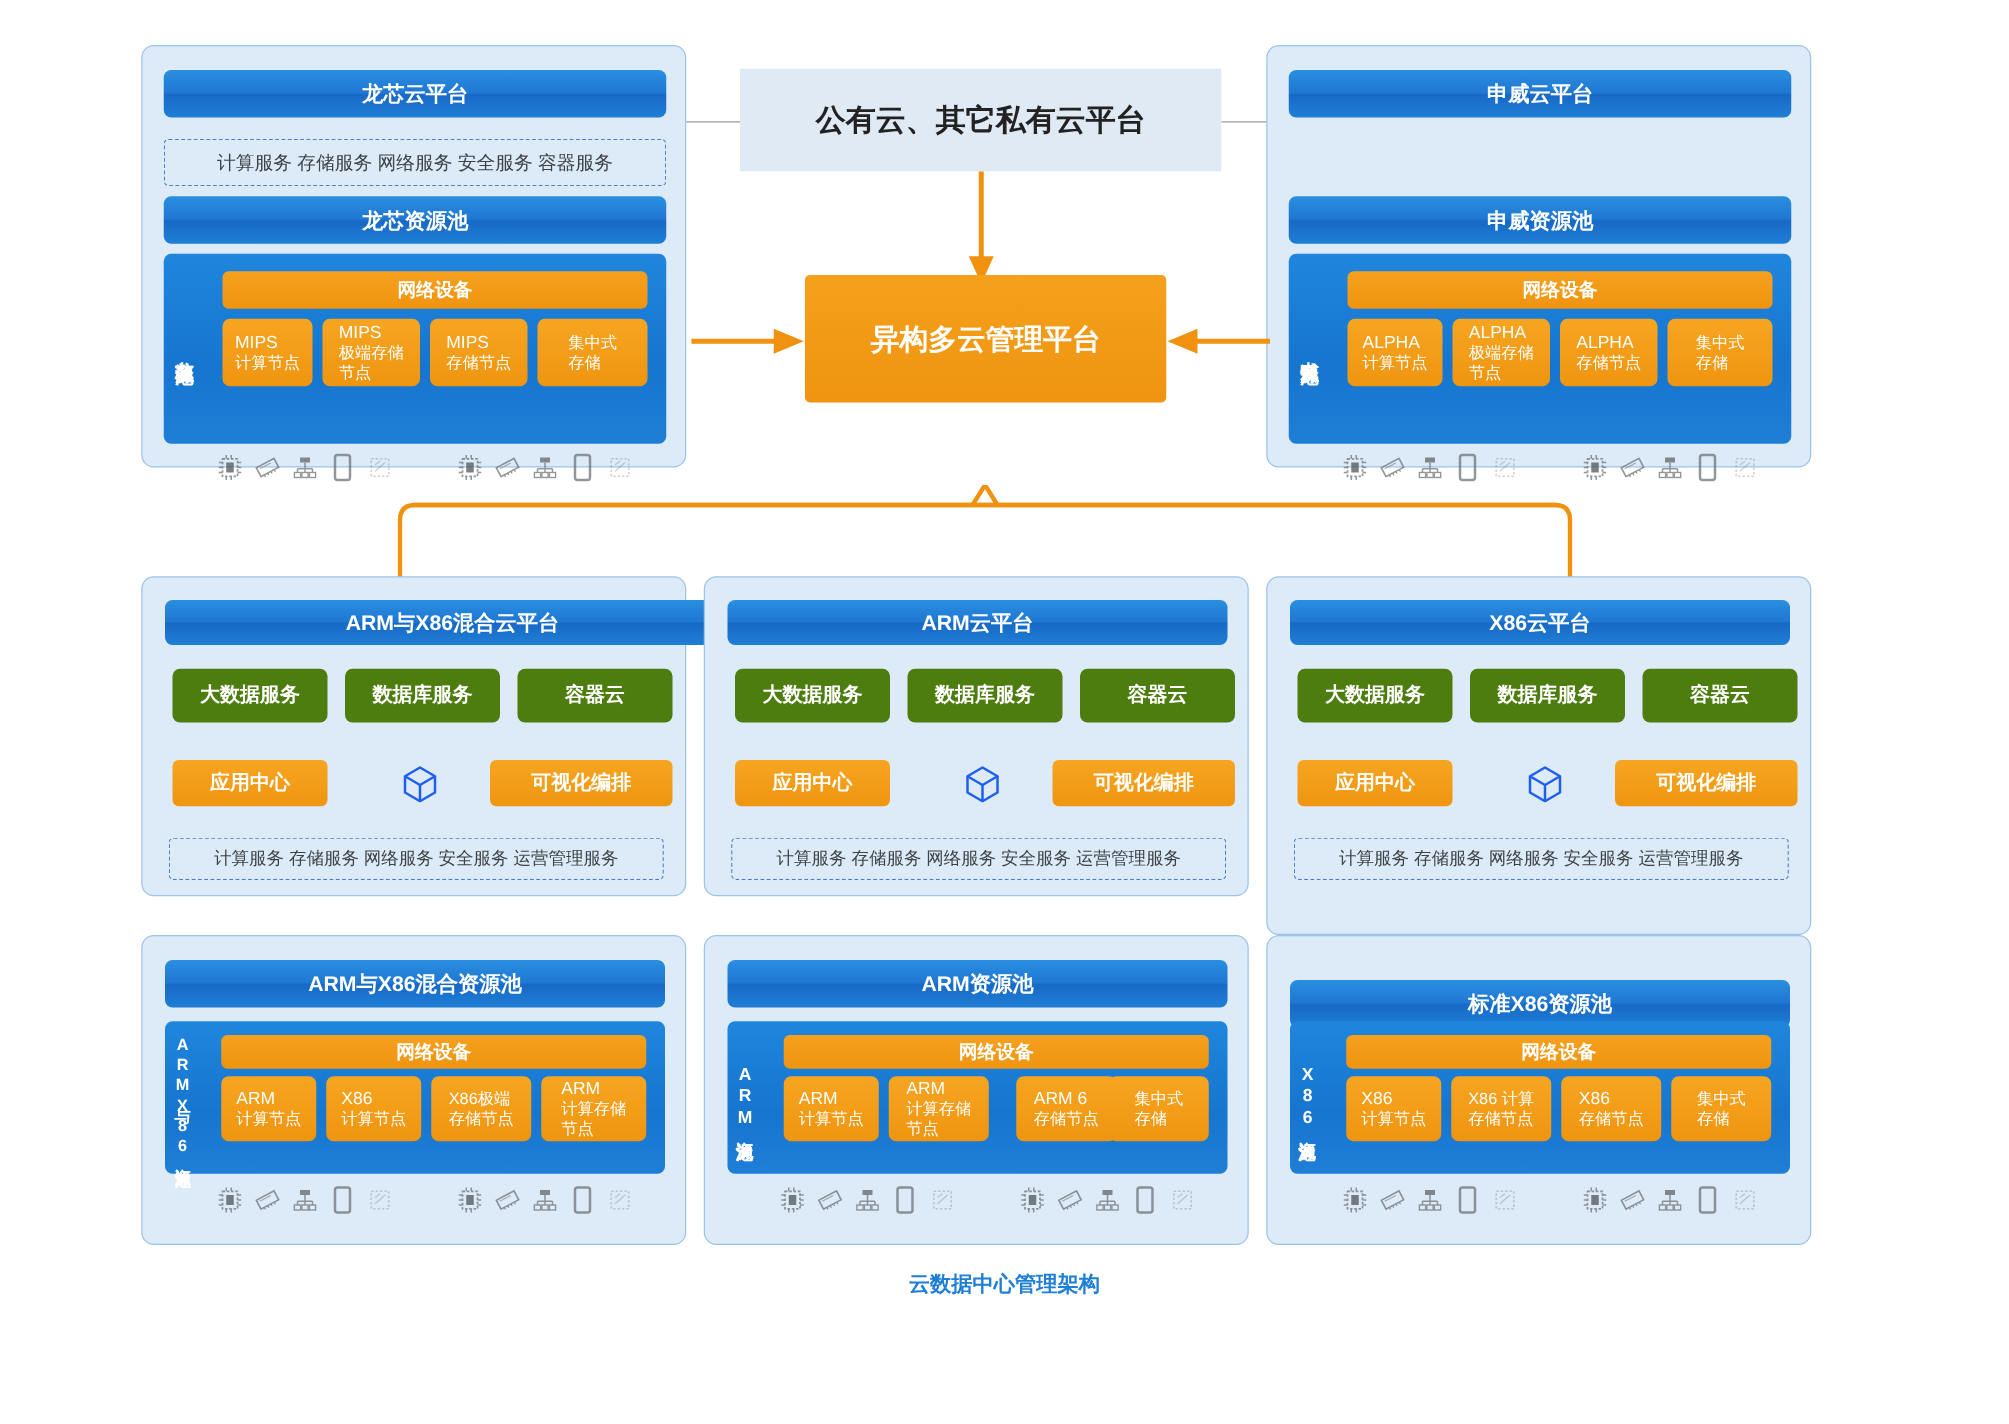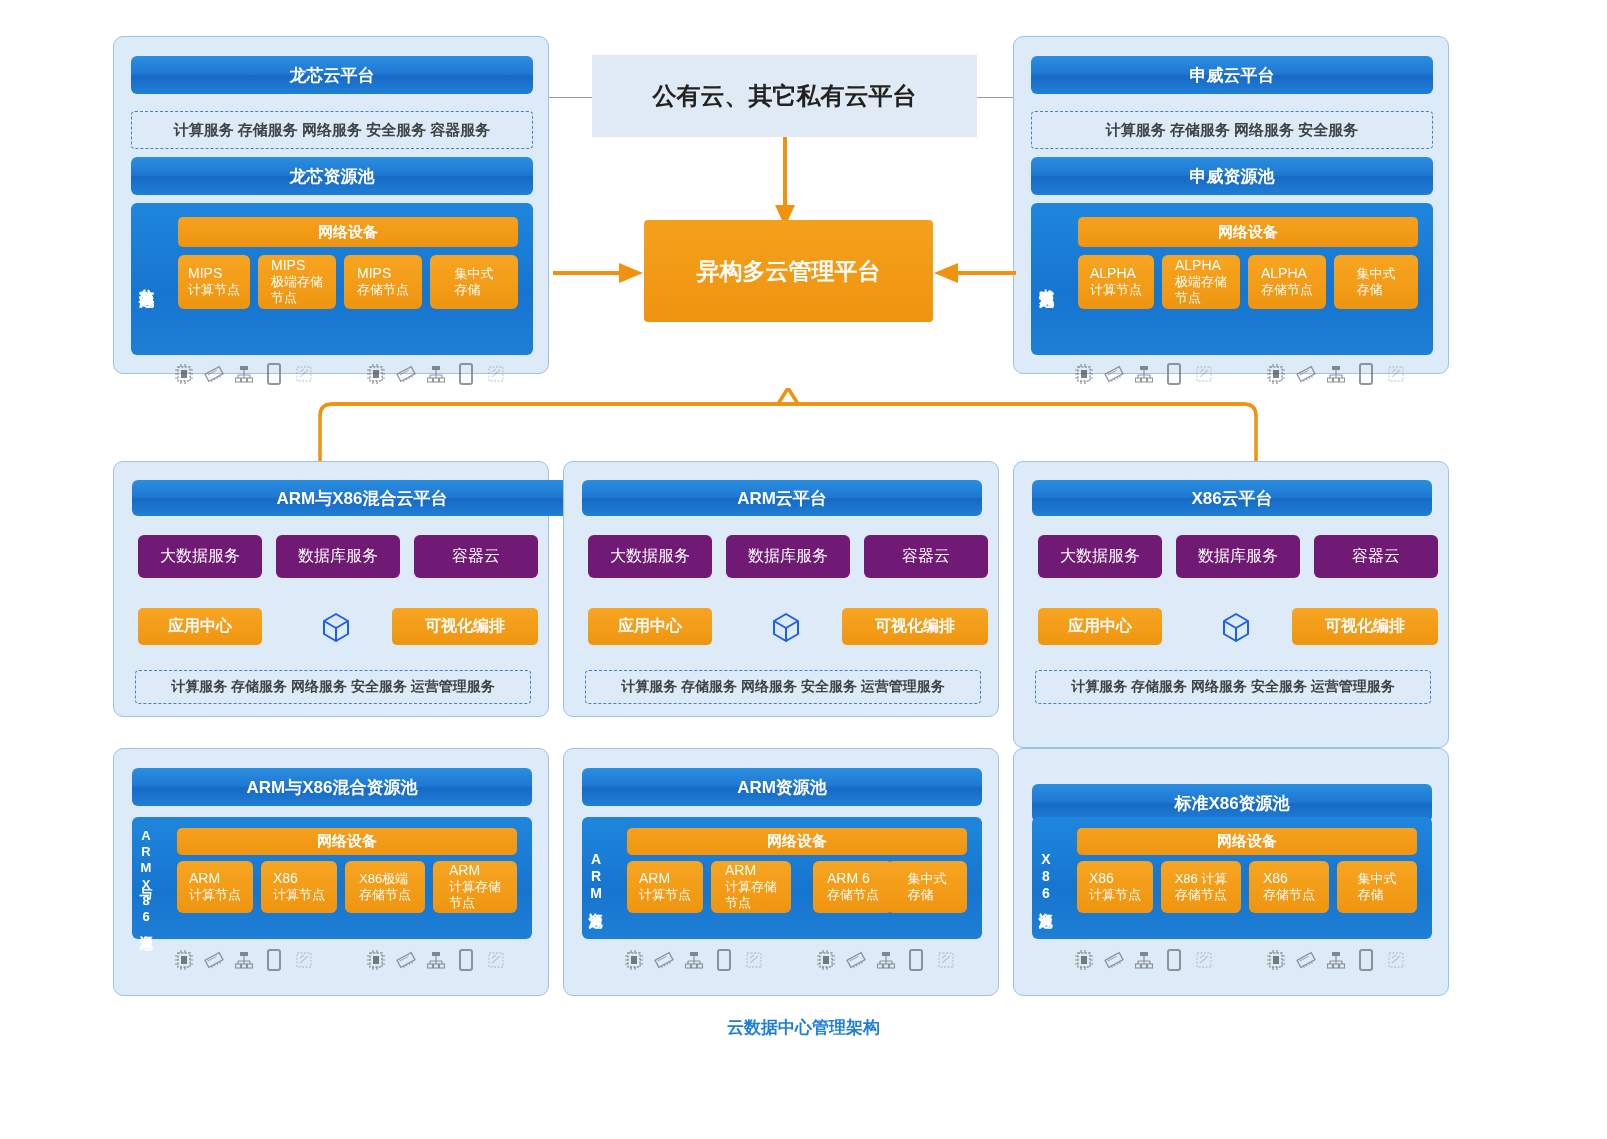--- a/index.html
+++ b/index.html
@@ -34,21 +34,21 @@
   }
 
   
   .dashed{
     border:1px dashed #4a7fc1;
     border-radius:4px;
     display:flex;align-items:center;justify-content:center;
     box-sizing:border-box;
     color:#3d4347;
   }
-  .dashed .svc{white-space:nowrap;font-weight:bold;}
+  .dashed .svc{white-space:nowrap;}
 
   
   .poolbox{
     background:linear-gradient(to bottom,#1f86dd 0%,#1675cf 60%,#1f7fd6 100%);
     border-radius:6px;
     box-sizing:border-box;
     position:relative;
   }
   .vlabel{
     position:absolute;
@@ -100,23 +100,23 @@
     background:linear-gradient(to bottom,#f5a01b 0%,#ef9410 100%);
     border-radius:4px;
     display:flex;align-items:center;justify-content:center;
     color:#fff;font-weight:bold;
     box-sizing:border-box;
   }
 
   
   .chip{
     position:absolute;
-    background:#701a75;
+    background:#4d7c0f;
     border-radius:6px;
-    color:#fff;font-weight:normal;
+    color:#fff;font-weight:bold;
     display:flex;align-items:center;justify-content:center;
     box-sizing:border-box;
     font-size:16px;
   }
   .chip-orange{
     position:absolute;
     background:linear-gradient(to bottom,#f7a521 0%,#ef9510 100%);
     border-radius:5px;
     color:#fff;font-weight:bold;
     display:flex;align-items:center;justify-content:center;
@@ -245,23 +245,20 @@
             <path d="M6 14l8-7M6 9l4-3" stroke="#6b7073" stroke-width="1.2"></path>
           </svg></span>
     </div>
   </div>
 </div>
 
 <div class="panel" style="left:1013px;top:36px;width:436px;height:338px;">
 
   <div class="bluebar" style="position:absolute;left:17px;top:19px;width:402px;height:38px;font-size:17px;">申威云平台</div>
 
-  <div class="dashed" style="position:absolute;left:17px;top:74px;width:402px;height:38px;">
-    <span class="svc" style="font-size:15px;">计算服务      存储服务      网络服务      安全服务</span>
-  </div>
 
   <div class="bluebar" style="position:absolute;left:17px;top:120px;width:402px;height:38px;font-size:17px;">申威资源池</div>
 
   <div class="poolbox" style="position:absolute;left:17px;top:166px;width:402px;height:152px;">
     <div class="vlabel" style="left:4px;top:10px;width:24px;height:132px;font-size:15px;">申威资源池</div>
 
     <div class="orangebar" style="left:47px;top:14px;width:340px;height:30px;font-size:15px;">网络设备</div>
 
     <div class="nodebox" style="left:47px;top:52px;width:76px;height:54px;">
       <span style="display:block">

